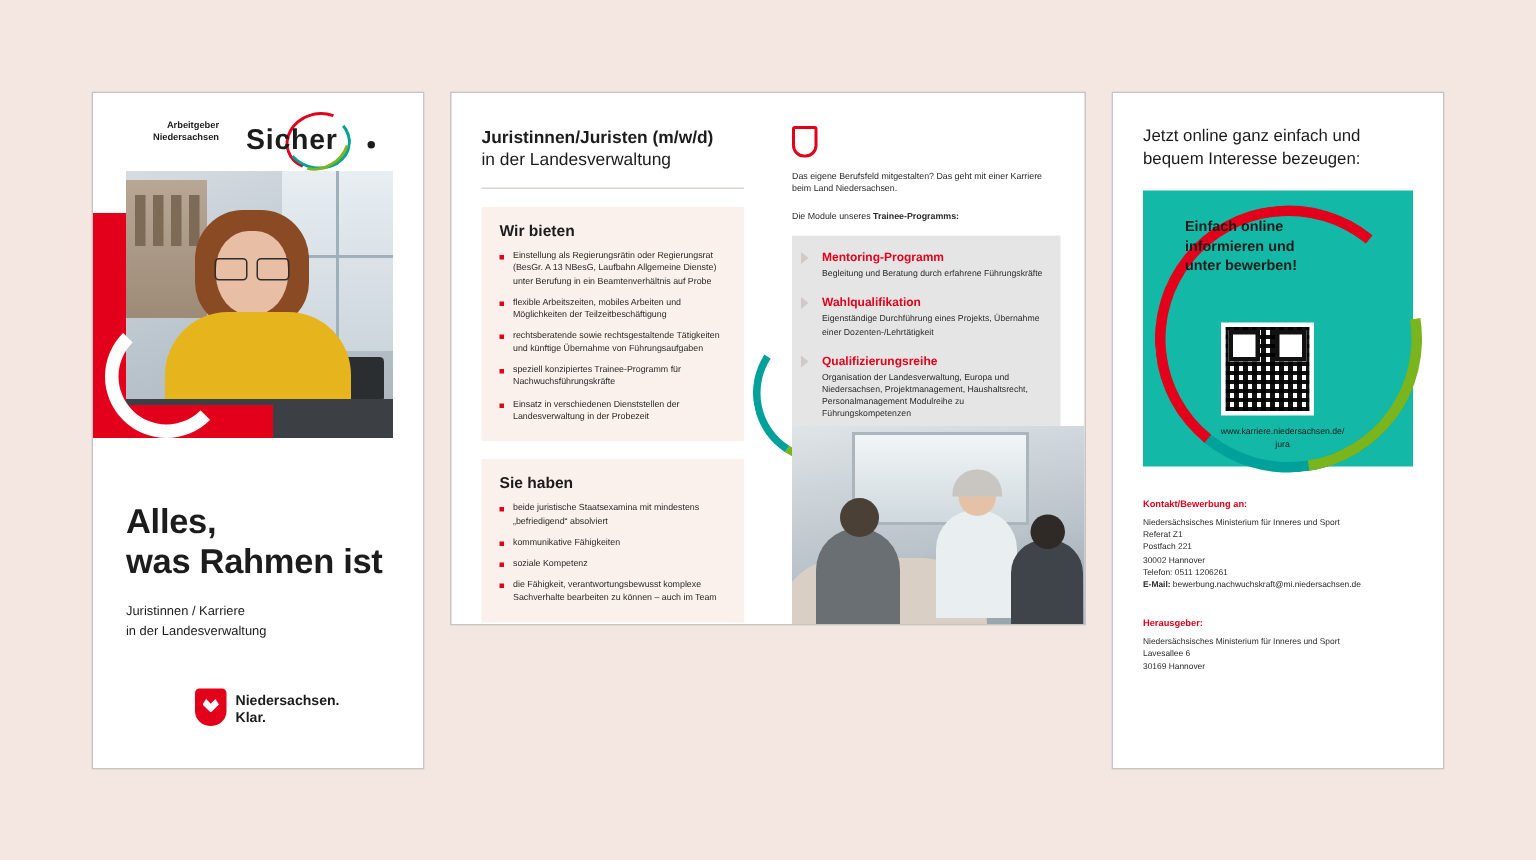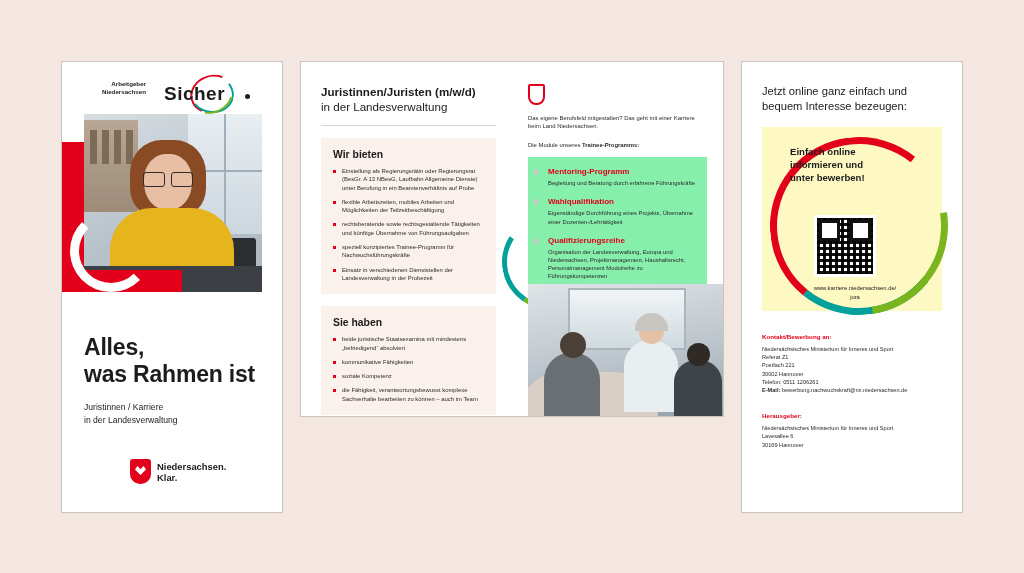--- a/index.html
+++ b/index.html
@@ -342,21 +342,21 @@
   .module-intro {
     margin-top: 10px;
     font-size: 5.9px;
     line-height: 8.4px;
     color: #2a2a2a;
   }
   .module-intro b { font-weight: bold; }
 
   .modules {
     margin-top: 8px;
-    background: #86efac;
+    background: #e5e5e5;
     position: relative;
     padding: 10px 12px 12px 20px;
   }
   .module {
     margin-bottom: 10px;
     position: relative;
   }
   .module:last-child { margin-bottom: 0; }
   .module .chev {
     position: absolute;
@@ -479,21 +479,21 @@
   .back-h {
     font-size: 11.2px;
     line-height: 14.5px;
     font-weight: normal;
     color: #1c1c1c;
   }
   .cta {
     margin-top: 14px;
     position: relative;
     height: 184px;
-    background: #fef9c3;
+    background: #14b8a6;
     padding: 18px 16px 0 18px;
     box-sizing: border-box;
   }
   .cta-arc {
     position: absolute;
     left: 8px; top: 10px;
     width: 164px; height: 164px;
     border: 7px solid transparent;
     border-top-color: #e2001a;
     border-left-color: #e2001a;

